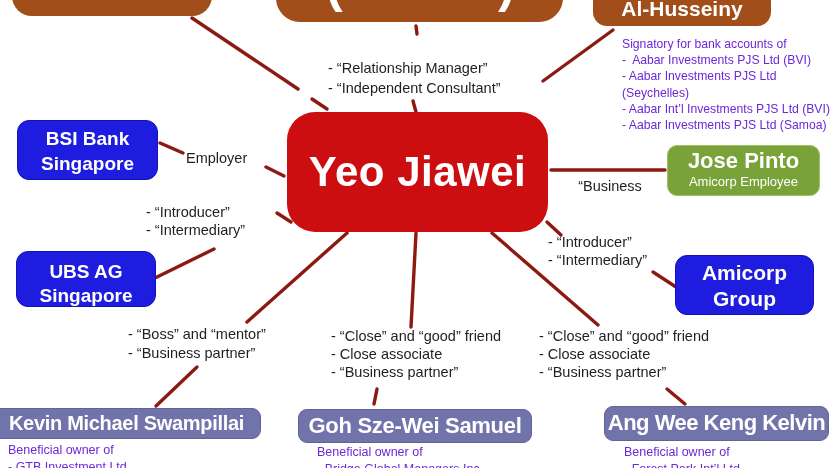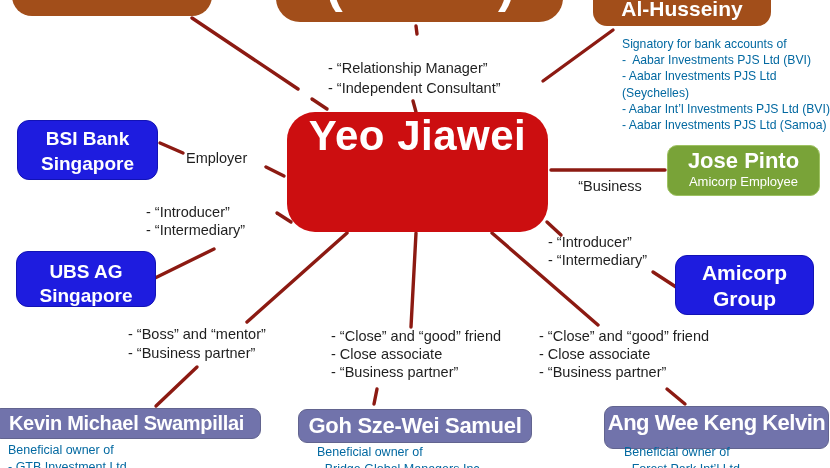--- a/index.html
+++ b/index.html
@@ -17,44 +17,44 @@
   .purple{background:#7173AB;border:1px solid #62648f;}
   .red{background:#CC0E10;}
 
   .n-topleft{left:12px;top:-30px;width:200px;height:46px;border-radius:20px;}
   .n-topmid{left:276px;top:-34px;width:287px;height:56px;border-radius:24px;overflow:hidden;}
   .n-topmid .paren{position:absolute;top:-6px;font-size:50px;font-weight:bold;line-height:50px;color:#fff;}
   .n-topmid .paren.open{left:50px;}
   .n-topmid .paren.close{left:222px;}
   .n-alh{left:593px;top:-26px;width:178px;height:52px;border-radius:14px;}
   .n-alh .nm{position:absolute;bottom:5px;left:0;width:100%;font-size:21px;font-weight:bold;}
-  .n-yeo{left:287px;top:112px;width:261px;height:120px;border-radius:28px;display:flex;justify-content:center;}
+  .n-yeo{left:287px;top:112px;width:261px;height:120px;border-radius:28px;display:flex;align-items:center;justify-content:center;}
   .n-yeo .nm{font-size:42px;font-weight:bold;letter-spacing:0.5px;}
   .n-bsi{left:17px;top:120px;width:141px;height:60px;border-radius:12px;padding-top:5px;font-size:19px;font-weight:bold;line-height:25px;}
   .n-ubs{left:16px;top:251px;width:140px;height:56px;border-radius:12px;padding-top:8px;font-size:19px;font-weight:bold;line-height:24px;}
   .n-jose{left:667px;top:145px;width:153px;height:51px;border-radius:10px;padding-top:2px;}
   .n-jose .nm{font-size:22px;font-weight:bold;line-height:26px;}
   .n-jose .role{font-size:13px;line-height:16px;}
   .n-amicorp{left:675px;top:255px;width:139px;height:60px;border-radius:12px;padding-top:4px;font-size:21px;font-weight:bold;line-height:26px;}
   .n-kevin{left:-8px;top:408px;width:269px;height:31px;border-radius:9px;font-size:20px;font-weight:bold;line-height:29px;letter-spacing:-0.3px;}
   .n-goh{left:298px;top:409px;width:234px;height:34px;border-radius:9px;font-size:22px;font-weight:bold;line-height:31px;letter-spacing:-0.3px;}
-  .n-ang{left:604px;top:406px;width:225px;height:43px;border-radius:9px;font-size:22px;font-weight:bold;line-height:32px;letter-spacing:-0.5px;}
+  .n-ang{left:604px;top:406px;width:225px;height:35px;border-radius:9px;font-size:22px;font-weight:bold;line-height:32px;letter-spacing:-0.5px;}
 
   .lbl{position:absolute;color:#1f1f1f;font-size:14.5px;line-height:18px;}
   .lbl div{white-space:pre;}
   .l-consult{left:328px;top:59px;line-height:19.5px;}
   .l-employer{left:186px;top:149px;}
   .l-ubsroles{left:146px;top:203px;}
   .l-buscounter{left:558px;top:178px;width:104px;text-align:center;line-height:16.5px;}
   .l-amiroles{left:548px;top:233px;}
   .l-kevrel{left:128px;top:325px;line-height:18.5px;}
   .l-gohrel{left:331px;top:327px;}
   .l-angrel{left:539px;top:327px;}
 
-  .note{position:absolute;color:#0369a1;font-size:12.2px;line-height:16.2px;}
+  .note{position:absolute;color:#6d28d9;font-size:12.2px;line-height:16.2px;}
   .note div{white-space:pre;}
   .sig-block{left:622px;top:36px;}
   .own-kevin{left:8px;top:442px;line-height:17px;font-size:12.5px;}
   .own-goh{left:317px;top:444px;line-height:17px;font-size:12.5px;}
   .own-ang{left:624px;top:444px;line-height:17px;font-size:12.5px;}
 </style>
 </head>
 <body>
 
 <div id="stage">

